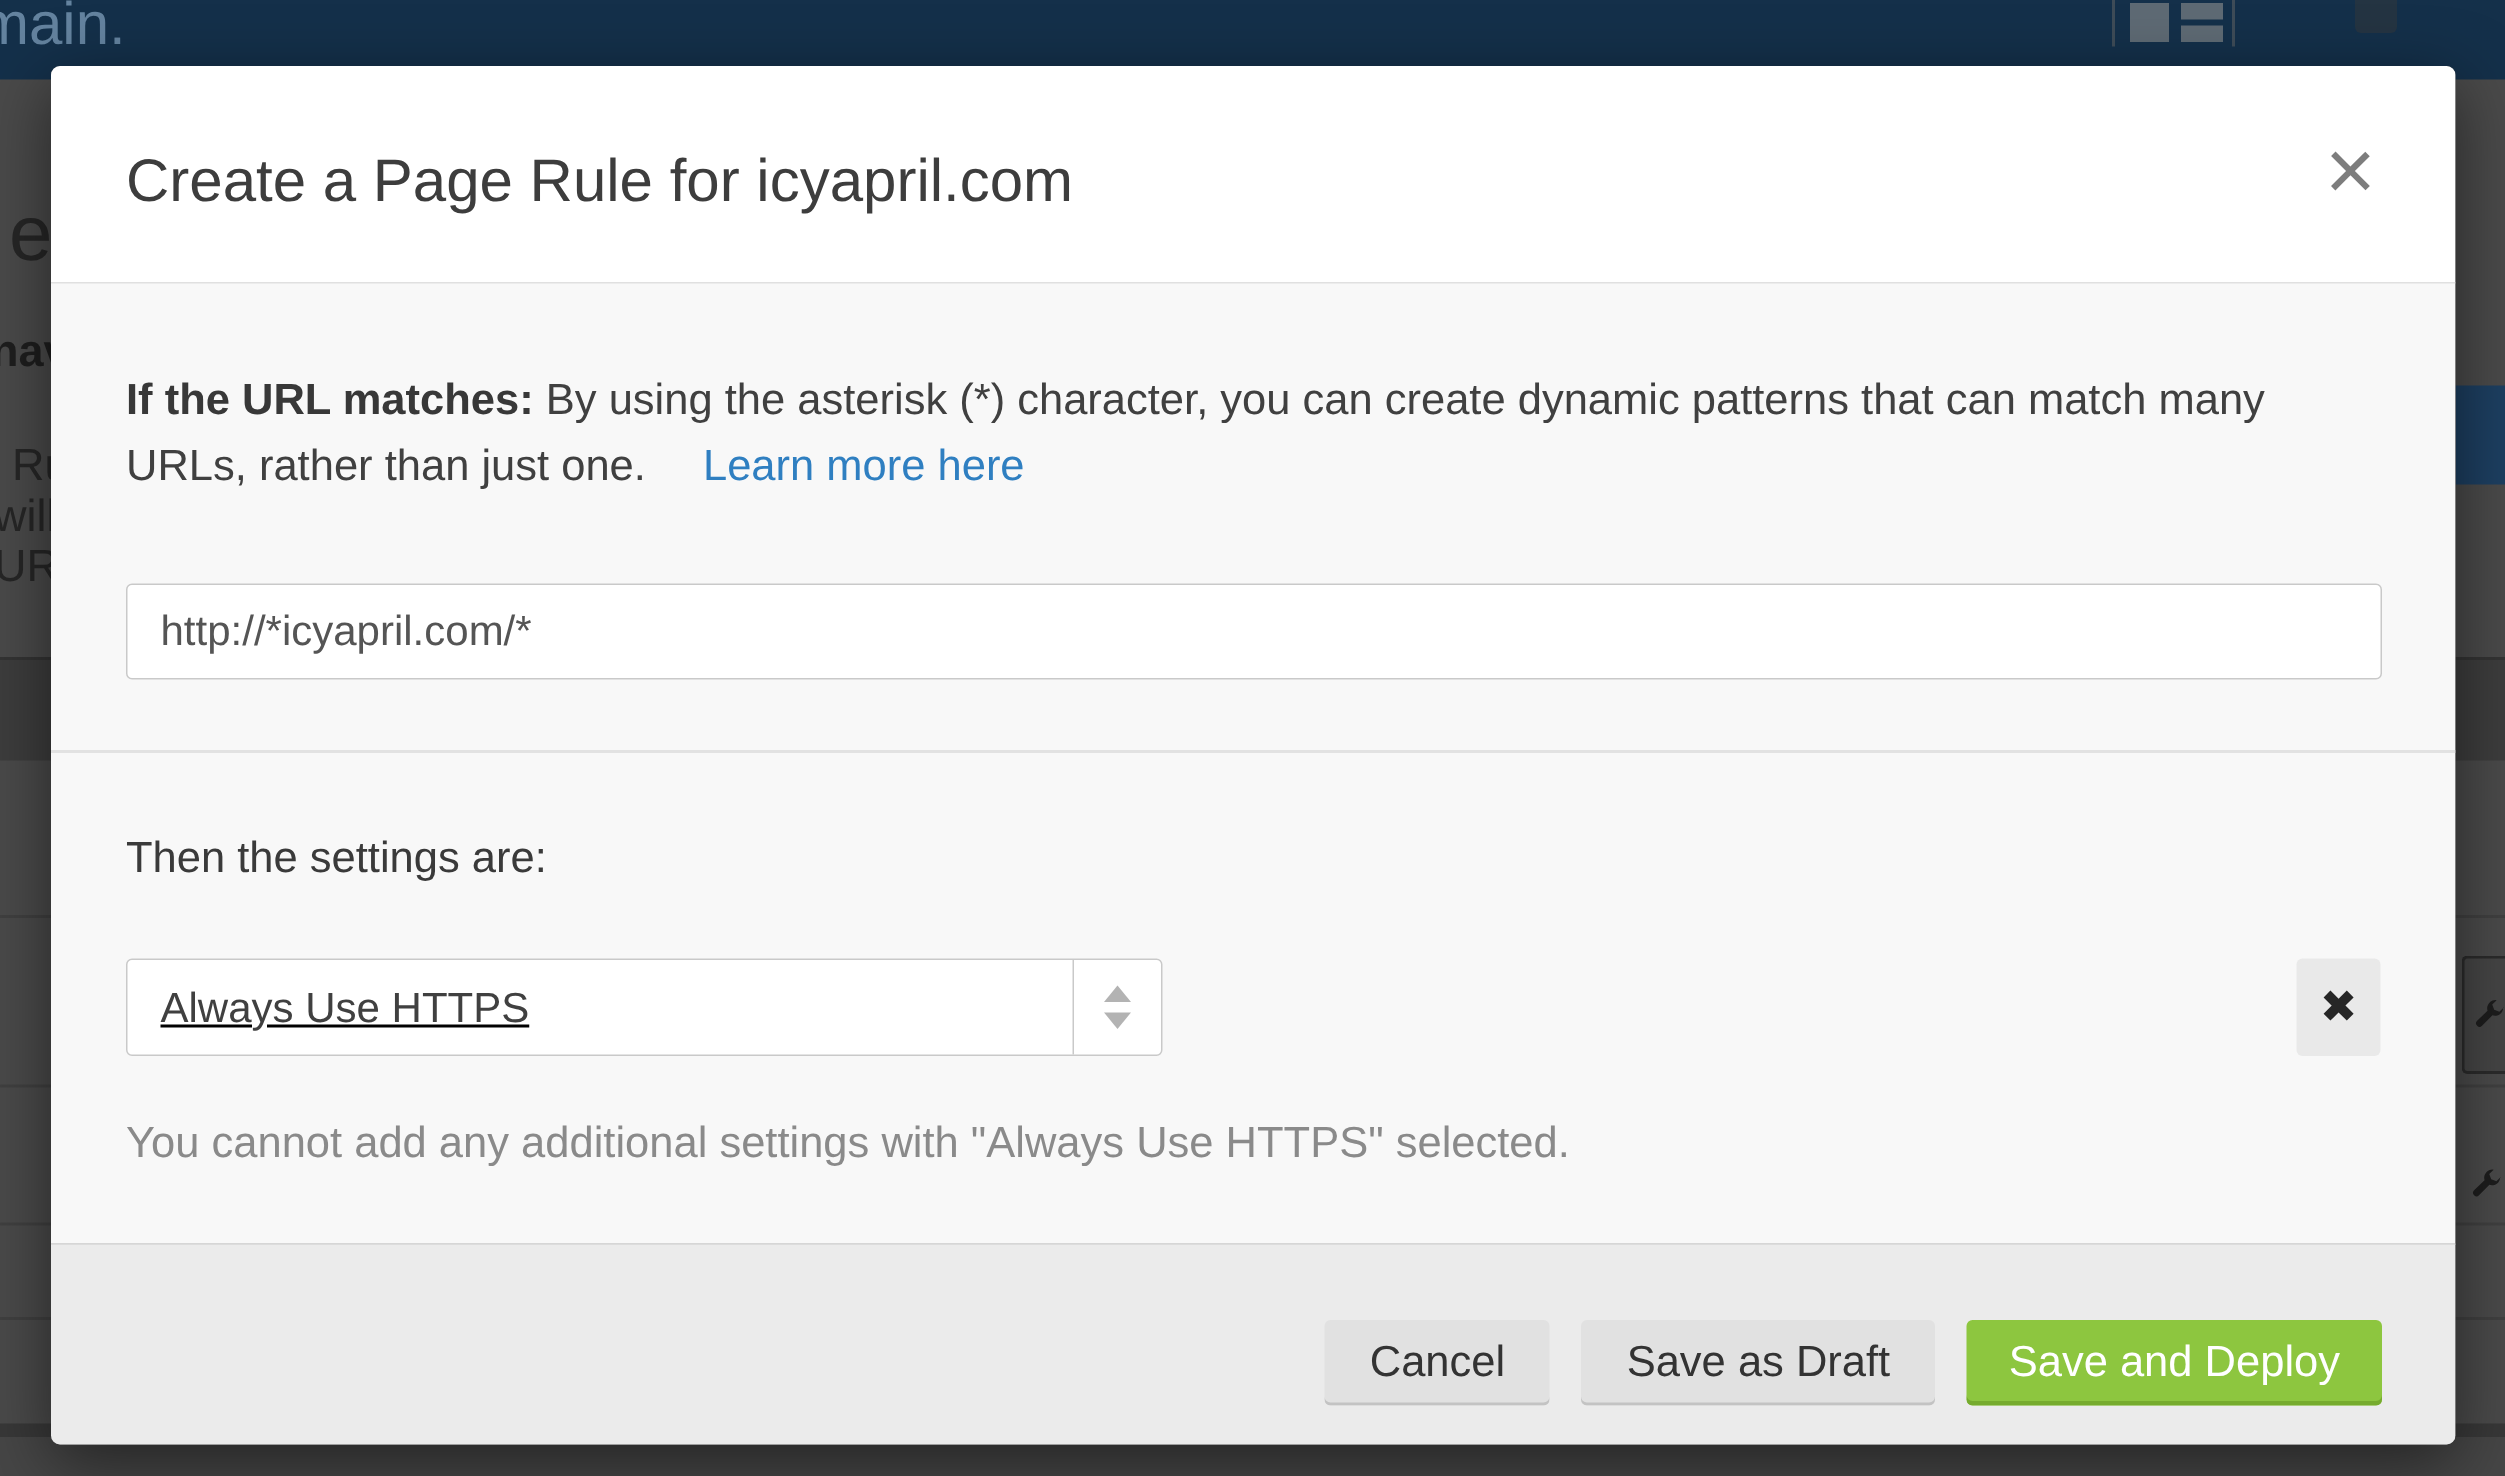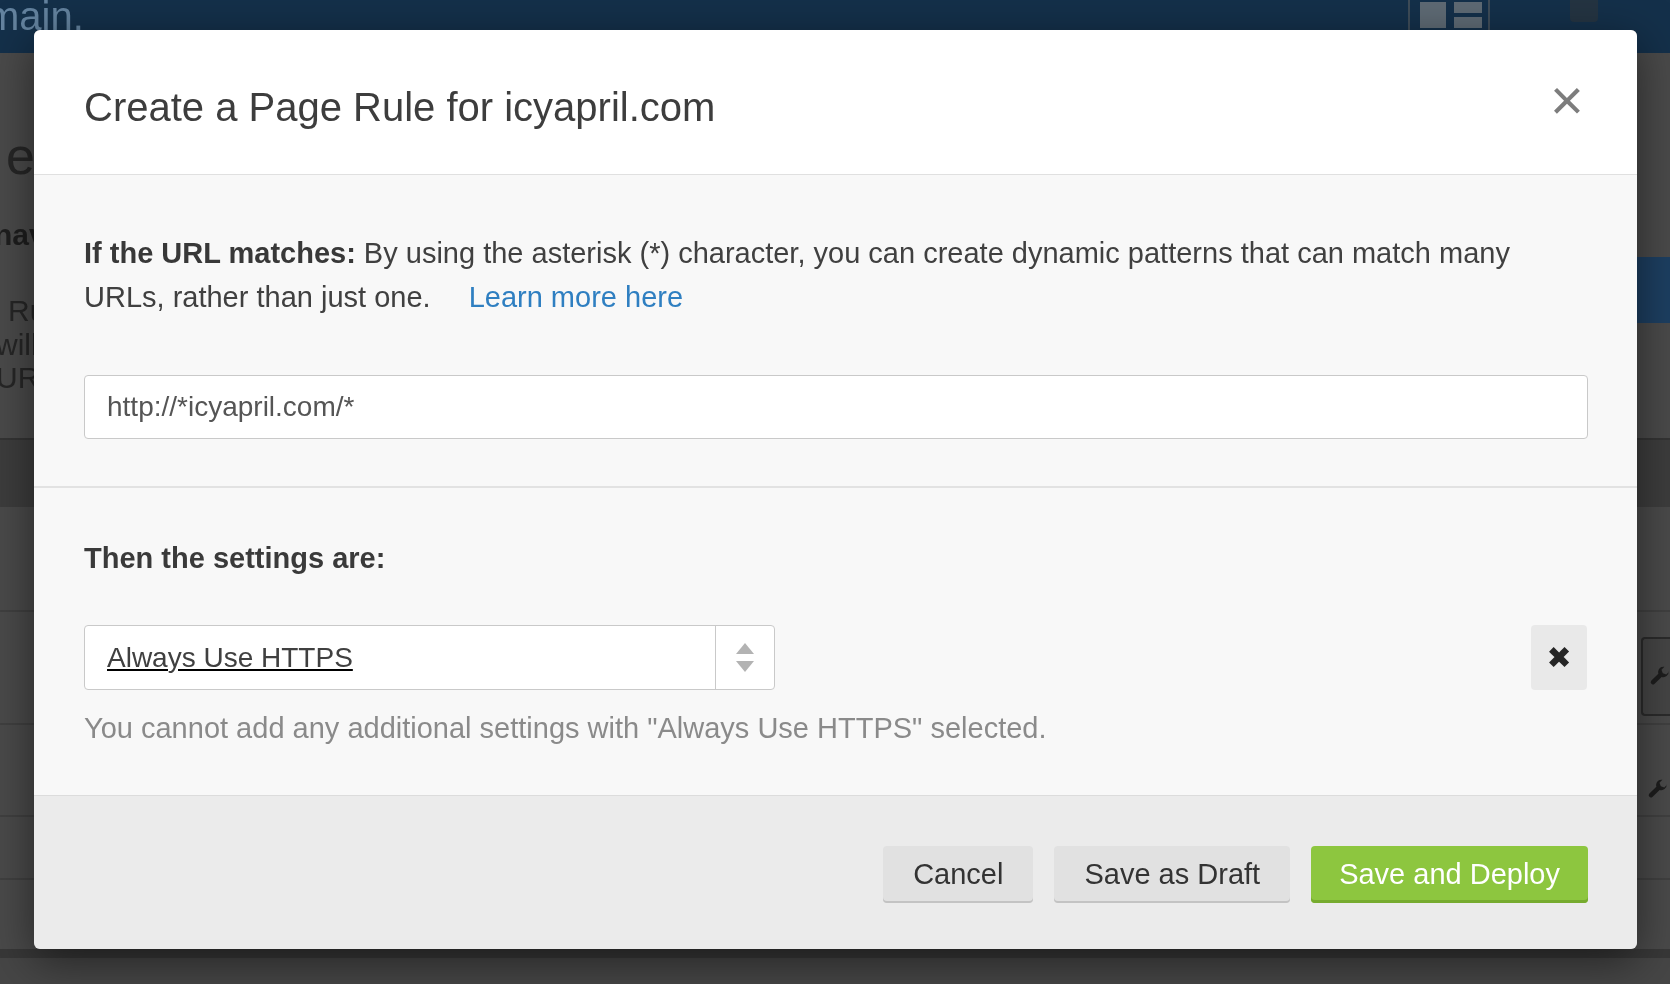--- a/index.html
+++ b/index.html
@@ -22,49 +22,49 @@
   .frag-ur{left:-4px;top:361px;font-size:30px;}
   .band-dark{position:absolute;left:0;top:438px;width:100%;height:67px;background:#3d3d3d;border-top:2px solid #343434;}
   .row-line{position:absolute;left:0;width:100%;height:2px;background:#404040;}
   .blue-sliver{position:absolute;left:1637px;top:257px;width:33px;height:66px;background:#1d3f61;}
   .wrench-box{position:absolute;left:1641px;top:637px;width:29px;height:75px;background:#454545;border:2px solid #2b2b2b;border-right:none;border-radius:4px 0 0 4px;display:flex;align-items:center;justify-content:flex-end;}
   .wrench2{position:absolute;left:1643px;top:770px;width:27px;height:40px;display:flex;align-items:center;justify-content:flex-end;}
   .below-modal{position:absolute;left:0;top:949px;width:100%;height:35px;background:#464646;}
   .below-modal-edge{position:absolute;left:0;top:949px;width:100%;height:9px;background:#383838;}
 
   
-  .modal{position:absolute;left:34px;top:30px;width:1603px;height:919px;background:#737373;
+  .modal{position:absolute;left:34px;top:44px;width:1603px;height:919px;background:#737373;
     border-radius:6px;box-shadow:0 12px 45px rgba(0,0,0,.5);overflow:hidden;}
   .modal-header{position:relative;height:144px;display:flex;align-items:center;padding:10px 50px 0;box-sizing:border-box;background:#fff;}
   .modal-title{font-size:40px;color:#3d3d3d;}
   .close-btn{position:absolute;right:44px;top:44px;width:52px;height:52px;border:none;background:transparent;
     font-size:58px;line-height:48px;color:#7d7d7d;cursor:pointer;padding:0;font-family:inherit;}
   .modal-body{background:#f8f8f8;border-top:1px solid #e0e0e0;}
   .section1{padding:56px 50px 0;}
   .lead{font-size:29px;line-height:44px;color:#404040;max-width:1480px;}
   .lead b{color:#383838;}
   .lead a{color:#2f7fc1;text-decoration:none;cursor:pointer;margin-left:30px;}
   .url-input{display:block;box-sizing:border-box;width:1504px;height:64px;margin:56px 0 47px;
     border:1px solid #c9c9c9;border-radius:4px;background:#fff;font-size:28px;color:#555;
     padding:0 22px;font-family:inherit;outline:none;}
   .divider{height:2px;background:#e2e2e2;}
   .section2{padding:54px 50px 50px;}
-  .settings-heading{font-size:29px;font-weight:bold;color:#3a3a3a;margin:0 0 50px;}
+  .settings-heading{font-size:29px;font-weight:normal;color:#3a3a3a;margin:0 0 50px;}
   .settings-row{display:flex;align-items:center;}
   .select-box{display:flex;align-items:stretch;width:691px;height:65px;background:#fff;
     border:1px solid #c9c9c9;border-radius:4px;box-sizing:border-box;cursor:pointer;text-decoration:underline;}
   .select-value{flex:1;display:flex;align-items:center;padding-left:22px;font-size:28px;color:#404040;}
   .select-spin{width:58px;border-left:1px solid #c9c9c9;display:flex;flex-direction:column;align-items:center;justify-content:center;}
   .spin-up{width:0;height:0;border-left:9px solid transparent;border-right:9px solid transparent;border-bottom:11px solid #b3b3b3;margin-bottom:7px;}
   .spin-down{width:0;height:0;border-left:9px solid transparent;border-right:9px solid transparent;border-top:11px solid #b3b3b3;}
   .setting-desc{margin-left:34px;font-size:29px;color:#404040;}
   .row-spacer{flex:1;}
   .remove-btn{width:56px;height:65px;background:#e9e9e9;border:none;border-radius:4px;
     font-size:30px;color:#262626;cursor:pointer;display:flex;align-items:center;justify-content:center;font-family:"DejaVu Sans",sans-serif;}
-  .helper{margin-top:22px;font-size:29px;color:#8a8a8a;}
+  .helper{margin-top:42px;font-size:29px;color:#8a8a8a;}
   .modal-footer{height:157px;background:#ebebeb;border-top:1px solid #dcdcdc;box-sizing:border-box;
     display:flex;align-items:center;justify-content:flex-end;gap:21px;padding-right:49px;}
   .btn{height:57px;border:none;border-radius:4px;font-size:29px;padding:0 30px;cursor:pointer;font-family:inherit;}
   .btn-gray{background:#e1e1e1;color:#333;box-shadow:inset 0 -2px 0 #c3c3c3;}
   .btn-green{background:#8dc63f;color:#fff;box-shadow:inset 0 -3px 0 #76ab2e;padding:0 28px;}
 </style>
 </head>
 <body>
 
 <div class="screen">

